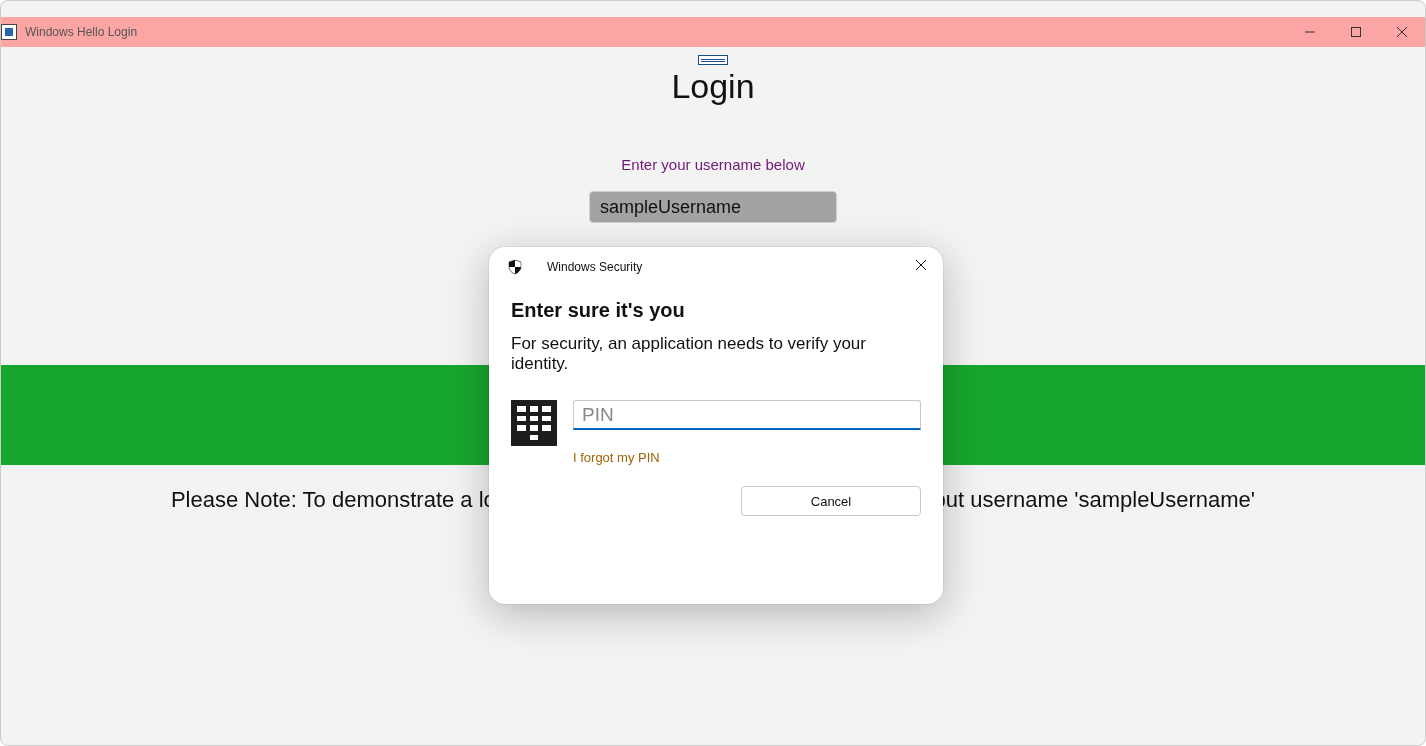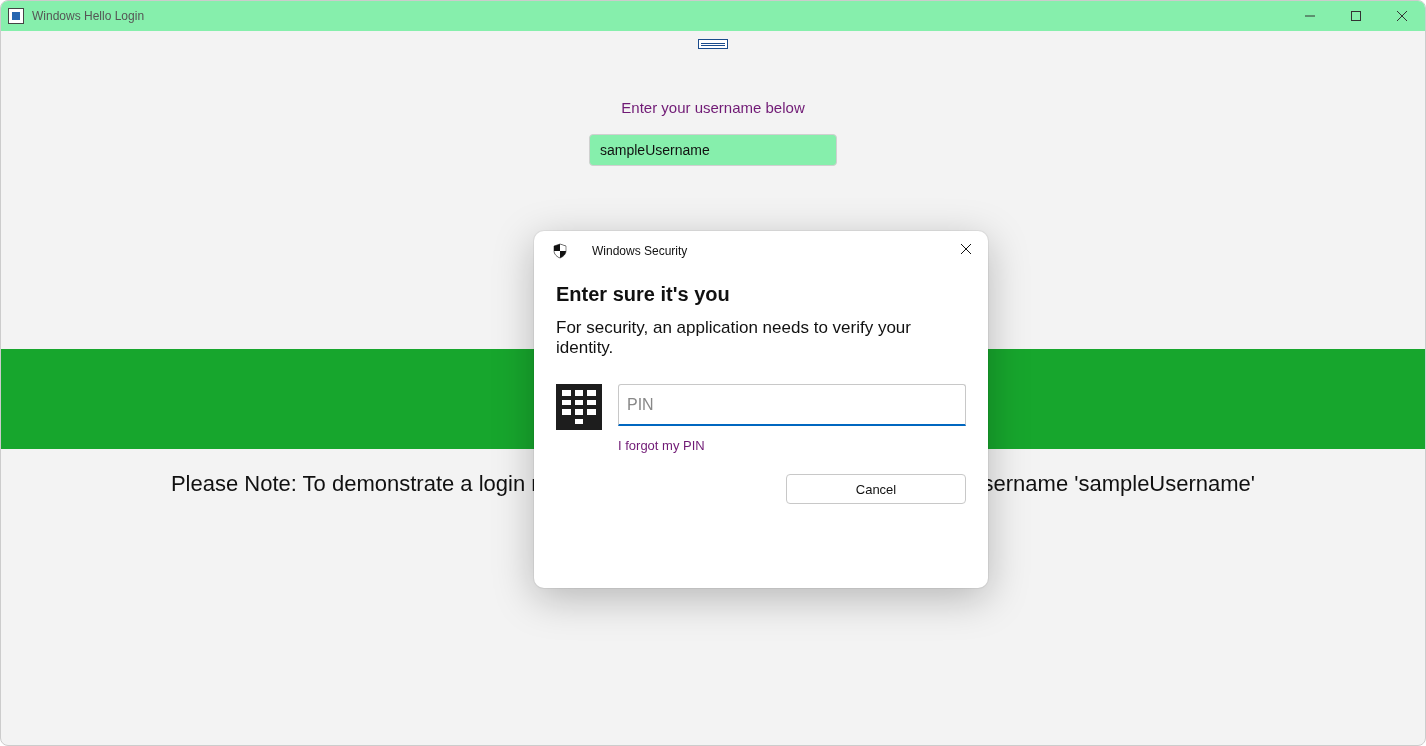--- a/index.html
+++ b/index.html
@@ -21,23 +21,24 @@
       border: 1px solid #ccc;
       border-radius: 8px;
       background: #f3f3f3;
       position: relative;
       overflow: hidden;
     }
     .titlebar {
       height: 30px;
       display: flex;
       align-items: center;
-      padding-left: 7px;
-      background: #86efac;
-      position: relative;
+      padding-left: 0;
+      background: #fca5a5;
+      position: relative;
+      margin-top: 16px;
     }
     .titlebar-icon {
       width: 16px;
       height: 16px;
       border: 1px solid #444;
       display: inline-flex;
       align-items: center;
       justify-content: center;
       margin-right: 8px;
       background: #fff;
@@ -104,23 +105,23 @@
       margin-top: 50px;
     }
     .username-field {
       width: 248px;
       height: 32px;
       margin: 18px auto 0;
       display: block;
       border: 1px solid #d0d0d0;
       border-radius: 4px;
       padding: 0 10px;
-      font-size: 14px;
+      font-size: 18px;
       font-family: inherit;
-      background: #86efac;
+      background: #a3a3a3;
       color: #111;
     }
     .green-band {
       position: absolute;
       top: 310px;
       left: 0;
       right: 0;
       height: 100px;
       background: #17a62d;
     }
@@ -130,26 +131,26 @@
       left: 0;
       right: 0;
       text-align: center;
       font-size: 22px;
       color: #111;
       padding: 0 30px;
     }
 
     .dialog {
       position: absolute;
-      left: 533px;
+      left: 488px;
       top: 192px;
       width: 454px;
       height: 357px;
       background: #fff;
-      border-radius: 10px;
+      border-radius: 16px;
       box-shadow: 0 10px 40px rgba(0,0,0,0.25), 0 0 0 1px rgba(0,0,0,0.05);
       z-index: 100;
     }
     .dialog-titlebar {
       display: flex;
       align-items: center;
       padding: 12px 18px 6px;
       position: relative;
     }
     .dialog-shield-icon {
@@ -206,36 +207,36 @@
       background: #fff;
       width: 100%;
       height: 100%;
     }
     .pin-dot.empty { background: transparent; }
     .pin-column {
       flex: 1;
     }
     .pin-input {
       width: 100%;
-      height: 42px;
+      height: 30px;
       border: 1px solid #c8c8c8;
       border-bottom: 2px solid #0067c0;
       border-radius: 3px 3px 0 0;
       padding: 8px 8px;
-      font-size: 16px;
+      font-size: 19px;
       font-family: inherit;
       outline: none;
     }
     .pin-input::placeholder {
       color: #888;
     }
     .forgot-link {
       font-size: 13px;
-      color: #701a75;
-      margin-top: 12px;
+      color: #a16207;
+      margin-top: 20px;
       display: inline-block;
       cursor: pointer;
     }
     .more-choices {
       font-size: 13px;
       color: #005da6;
       margin-top: 40px;
       padding-left: 14px;
       cursor: pointer;
     }
@@ -283,20 +284,21 @@
           </svg>
       </div>
     </div>
   </div>
 
   <div class="content">
     <div class="header-accent">
       <div class="header-accent-line"></div>
       <div class="header-accent-line"></div>
     </div>
+    <h1 class="login-title">Login</h1>
     <div class="login-subtitle">Enter your username below</div>
     <input type="text" class="username-field" value="sampleUsername" style="">
 
     <div class="green-band"></div>
 
     <div class="note">Please Note: To demonstrate a login message when successfully logging in, input username 'sampleUsername'</div>
 
     <div class="dialog">
       <div class="dialog-titlebar">
         <span class="dialog-shield-icon">

